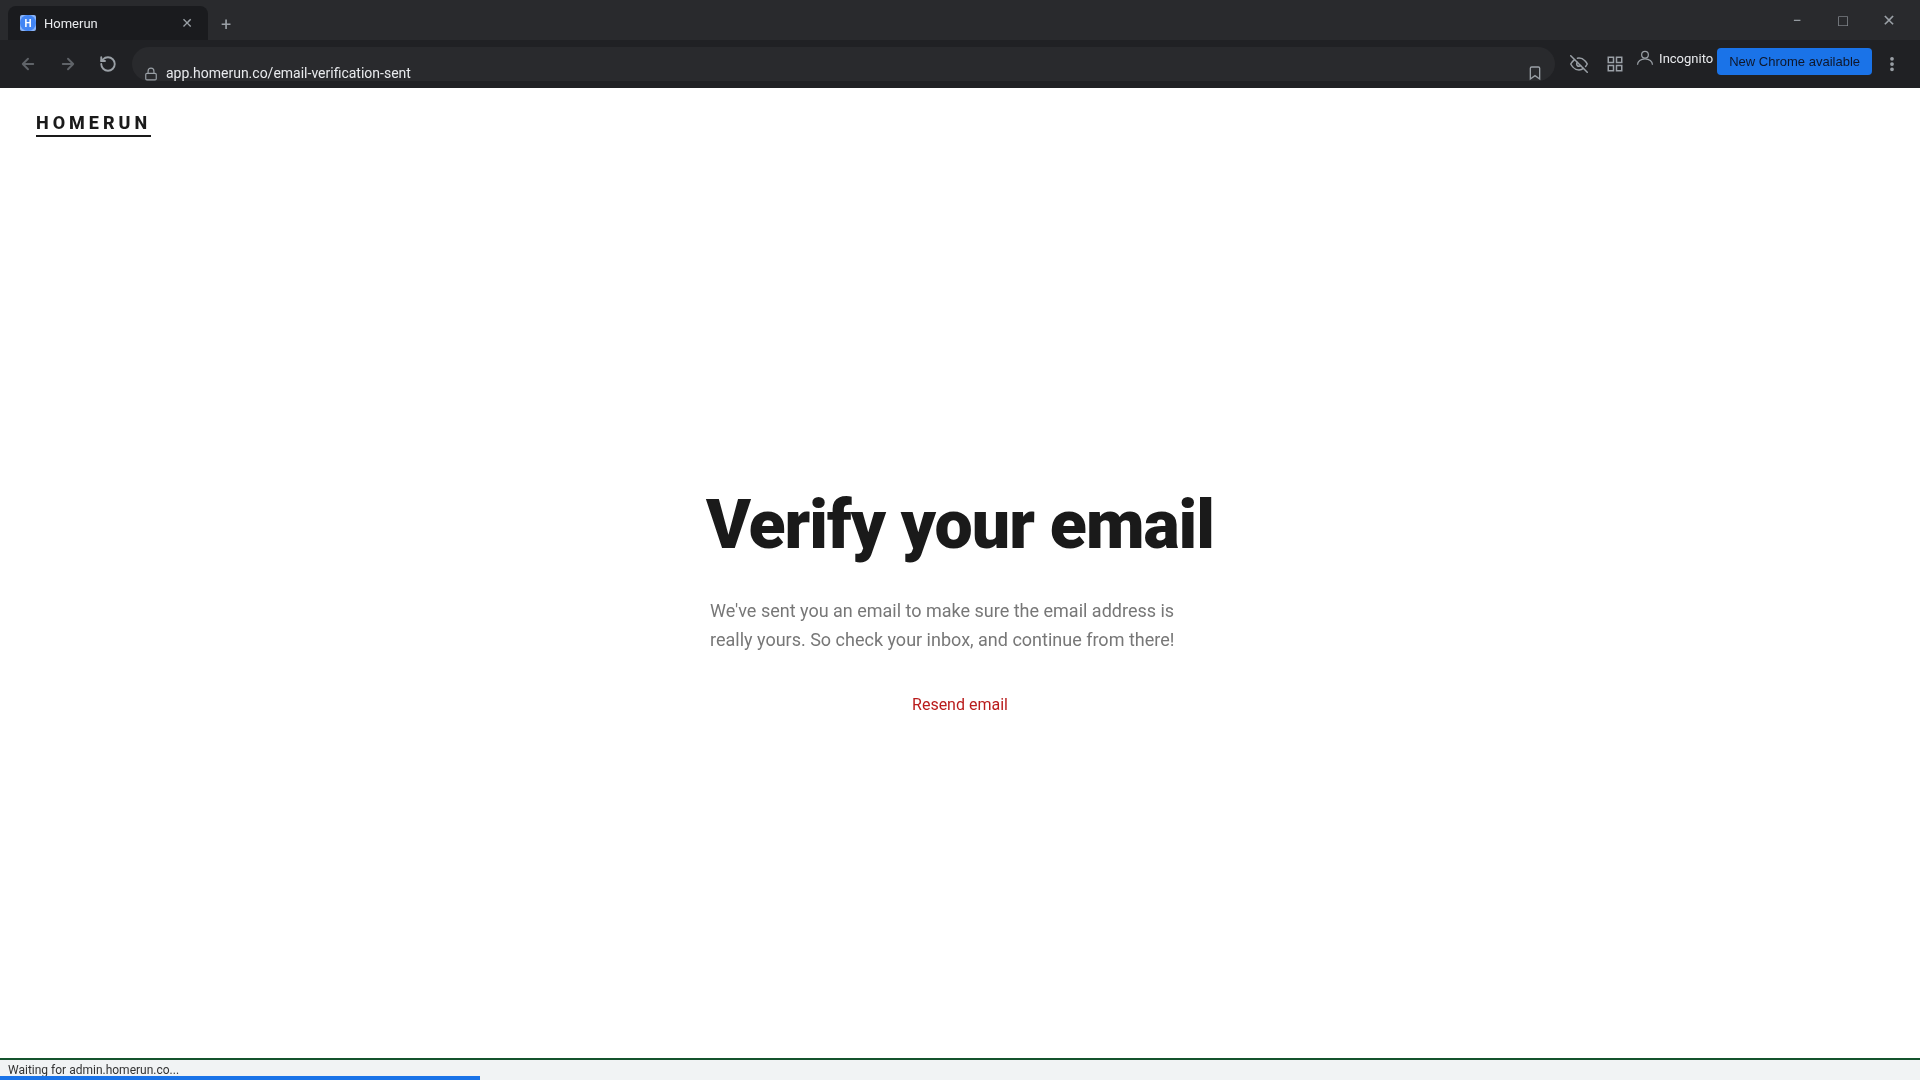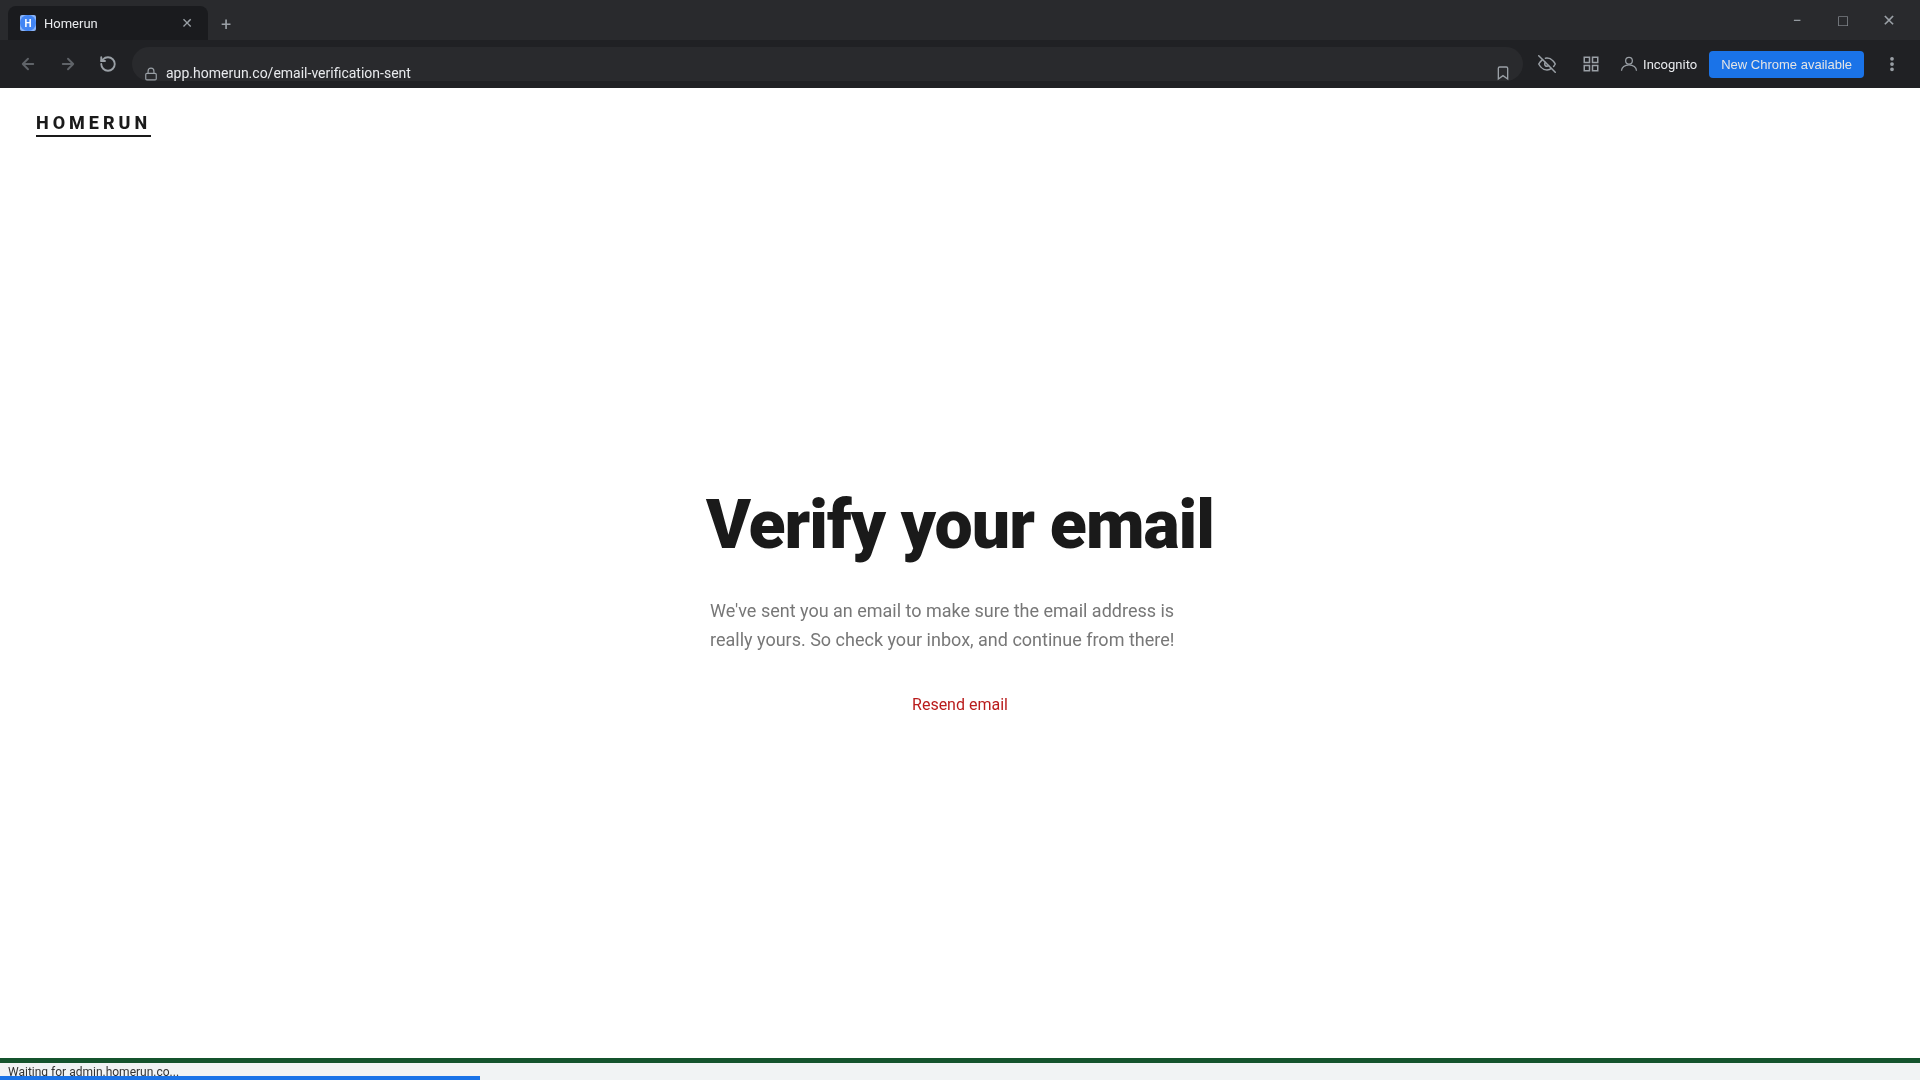--- a/index.html
+++ b/index.html
@@ -168,27 +168,27 @@
     }
 
     .address-text {
       color: #e8eaed;
       font-size: 14px;
       flex: 1;
     }
 
     .nav-actions {
       display: flex;
-      align-items: center;
-      gap: 12px;
+      align-items: flex-start;
+      gap: 4px;
     }
 
     .chrome-available-btn {
       background: #1a73e8;
-      color: #e5e5e5;
+      color: #0f172a;
       border: none;
       border-radius: 4px;
       padding: 6px 12px;
       font-size: 13px;
       cursor: pointer;
       font-weight: 500;
     }
 
     .incognito-label {
       color: #e8eaed;
@@ -259,21 +259,21 @@
       cursor: pointer;
     }
 
     
     .status-bar {
       height: 22px;
       background: #f1f3f4;
       display: flex;
       align-items: center;
       padding: 0 8px;
-      border-top: 5px solid #14532d;
+      border-top: 2px solid #14532d;
     }
 
     .status-text {
       font-size: 12px;
       color: #333;
     }
 
     .status-progress {
       width: 480px;
       height: 4px;

